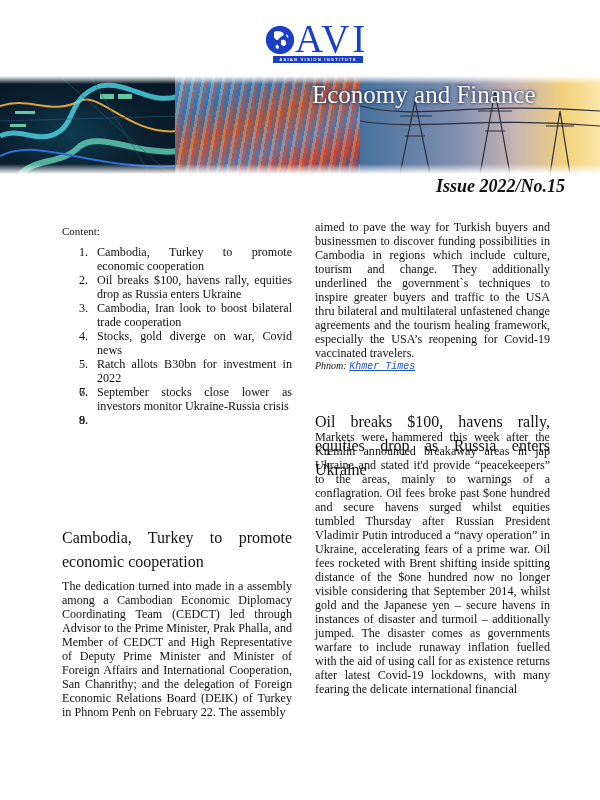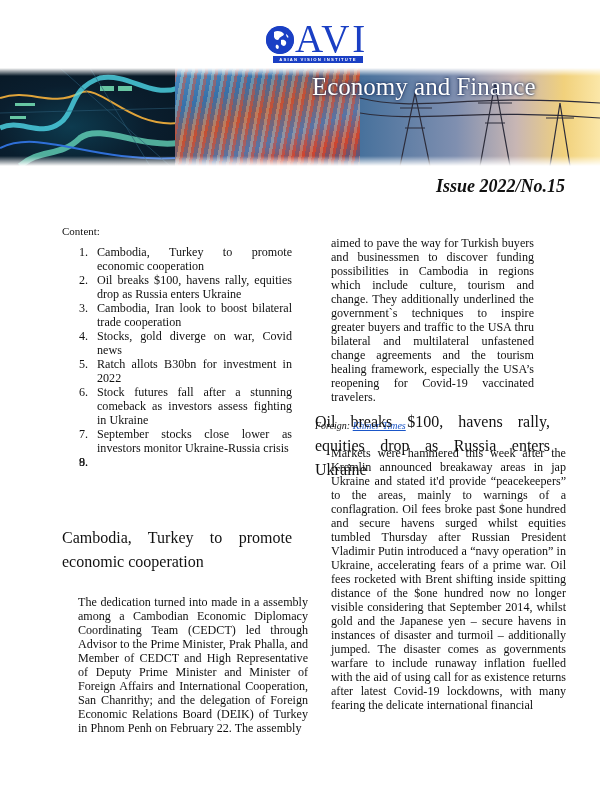--- a/index.html
+++ b/index.html
@@ -3,21 +3,21 @@
 <meta charset="utf-8">
 <style>
   html, body { margin:0; padding:0; background:#fff; }
   body { width:600px; height:800px; position:relative; overflow:hidden; font-family:"Liberation Serif", serif; color:#111; }
   .logo { position:absolute; left:265px; top:24px; width:100px; height:40px; }
   .logo .globe { position:absolute; left:1px; top:2px; width:28px; height:28px; border-radius:50%; background:#1a3fc4; overflow:hidden; }
   .logo .globe svg { width:28px; height:28px; }
   .logo .avi { position:absolute; left:30px; top:-2px; font-family:"Liberation Serif", serif; font-size:39px; color:#1a3fc4; letter-spacing:3px; line-height:34px; }
   .logo .bar { position:absolute; left:8px; top:32px; width:90px; height:7px; background:#1a3fc4; color:#fff; font-family:"Liberation Sans", sans-serif; font-size:4.2px; font-weight:bold; letter-spacing:1.2px; line-height:7px; text-align:center; }
 
-  .banner { position:absolute; left:0; top:68px; width:600px; height:98px; overflow:hidden;
+  .banner { position:absolute; left:0; top:76px; width:600px; height:98px; overflow:hidden;
     -webkit-mask-image: linear-gradient(to bottom, transparent 0, #000 8px, #000 88px, transparent 98px);
     mask-image: linear-gradient(to bottom, transparent 0, #000 8px, #000 88px, transparent 98px); }
   .banner .p1 { position:absolute; left:0; top:0; width:178px; height:98px;
     background: radial-gradient(ellipse at 40% 60%, #0d3b4f 0%, #0a1e2e 50%, #071622 100%); }
   .banner .p1 svg { position:absolute; left:0; top:0; }
   .banner .p2 { position:absolute; left:175px; top:0; width:190px; height:98px;
     background: linear-gradient(160deg, #5fa7cf 0%, #3e7fae 25%, #b4603c 45%, #6c84a8 65%, #c24d36 80%, #455f85 100%); }
   .banner .p2 .stripes { position:absolute; inset:0; background: repeating-linear-gradient(100deg, rgba(220,60,40,.45) 0 3px, rgba(40,80,160,.3) 3px 7px, rgba(230,200,170,.25) 7px 10px); }
   .banner .p3 { position:absolute; left:360px; top:0; width:240px; height:98px;
     background: linear-gradient(90deg, #47719c 0%, #7f8fb0 40%, #c8b6b4 65%, #f1d17c 85%, #fbe7a8 100%); }
@@ -28,26 +28,26 @@
   .issue { position:absolute; left:436px; top:176px; font-size:18px; font-weight:bold; font-style:italic; }
 
   .contents-title { position:absolute; left:62px; top:225px; font-size:11px; }
   ol.toc { position:absolute; left:62px; top:245px; width:230px; margin:0; padding:0; list-style:none; font-size:12.1px; line-height:14px; }
   ol.toc li { position:relative; padding-left:35px; text-align:justify; text-align-last:left; margin:0; }
   ol.toc li .num { position:absolute; left:17px; top:0; }
 
   h2 { font-weight:normal; font-size:16px; line-height:24px; margin:0; text-align:justify; text-align-last:left; }
   .h-left { position:absolute; left:62px; top:526px; width:230px; }
   .h-right { position:absolute; left:315px; top:410px; width:235px; }
-  p.body { margin:16px; font-size:12.1px; line-height:14px; text-align:justify; text-align-last:left; }
+  p.body { margin:0; font-size:12.1px; line-height:14px; text-align:justify; text-align-last:left; }
   .p-left { position:absolute; left:62px; top:579px; width:230px; }
   .p-right-top { position:absolute; left:315px; top:220px; width:235px; }
   .p-right-bot { position:absolute; left:315px; top:430px; width:235px; }
   .source { font-style:italic; font-size:10px; line-height:12px; }
-  .source a { color:#1a56c8; text-decoration:underline; }
+  .source a { color:#1a56c8; text-decoration:underline;font-family:Liberation Mono, monospace; }
 </style>
 </head>
 <body>
 
 <div class="logo">
   <div class="globe">
     <svg viewBox="0 0 28 28">
       <circle cx="14" cy="14" r="14" fill="#1a3fc4"></circle>
       <path d="M8 6 C11 4 16 5 18 8 C17 11 14 10 13 13 C12 15 9 14 8 11 Z" fill="#fff"></path>
       <path d="M15 14 C18 13 21 15 20 18 C19 21 16 20 15 18 Z" fill="#fff"></path>
@@ -98,28 +98,28 @@
 
 <div class="issue">Issue 2022/No.15</div>
 
 <div class="contents-title">Content:</div>
 <ol class="toc">
   <li><span class="num">1.</span><span>Cambodia, Turkey to promote economic cooperation</span></li>
   <li><span class="num">2.</span><span>Oil breaks $100, havens rally, equities drop as Russia enters Ukraine</span></li>
   <li><span class="num">3.</span><span>Cambodia, Iran look to boost bilateral trade cooperation</span></li>
   <li><span class="num">4.</span><span>Stocks, gold diverge on war, Covid news</span></li>
   <li><span class="num">5.</span><span>Ratch allots B30bn for investment in 2022</span></li>
-  <li><span class="num">6.</span><span>Stock futures fall after a stunning comeback as investors assess fighting in Ukraine</span></li>
+  <li><span class="num">6.</span></li>
   <li><span class="num">7.</span><span>September stocks close lower as investors monitor Ukraine-Russia crisis</span></li>
   <li><span class="num">8.</span></li>
   <li><span class="num">9.</span></li>
 </ol>
 
 <h2 class="h-left">Cambodia, Turkey to promote economic cooperation</h2>
 <p class="body p-left">The dedication turned into made in a assembly among a Cambodian Economic Diplomacy Coordinating Team (CEDCT) led through Advisor to the Prime Minister, Prak Phalla, and Member of CEDCT and High Representative of Deputy Prime Minister and Minister of Foreign Affairs and International Cooperation, San Chanrithy; and the delegation of Foreign Economic Relations Board (DEIK) of Turkey in Phnom Penh on February 22. The assembly</p>
 
 <div class="p-right-top">
   <p class="body">aimed to pave the way for Turkish buyers and businessmen to discover funding possibilities in Cambodia in regions which include culture, tourism and change. They additionally underlined the government`s techniques to inspire greater buyers and traffic to the USA thru bilateral and multilateral unfastened change agreements and the tourism healing framework, especially the USA’s reopening for Covid-19 vaccinated travelers.</p>
-  <div class="source"><span>Foreign: </span><a>Khmer Times</a></div>
+  <div class="source"><span>Phnom: </span><a>Khmer Times</a></div>
 </div>
 
 <h2 class="h-right">Oil breaks $100, havens rally, equities drop as Russia enters Ukraine</h2>
 <p class="body p-right-bot">Markets were hammered this week after the Kremlin announced breakaway areas in jap Ukraine and stated it'd provide “peacekeepers” to the areas, mainly to warnings of a conflagration. Oil fees broke past $one hundred and secure havens surged whilst equities tumbled Thursday after Russian President Vladimir Putin introduced a “navy operation” in Ukraine, accelerating fears of a prime war. Oil fees rocketed with Brent shifting inside spitting distance of the $one hundred now no longer visible considering that September 2014, whilst gold and the Japanese yen – secure havens in instances of disaster and turmoil – additionally jumped. The disaster comes as governments warfare to include runaway inflation fuelled with the aid of using call for as existence returns after latest Covid-19 lockdowns, with many fearing the delicate international financial</p>
 
 </body></html>

